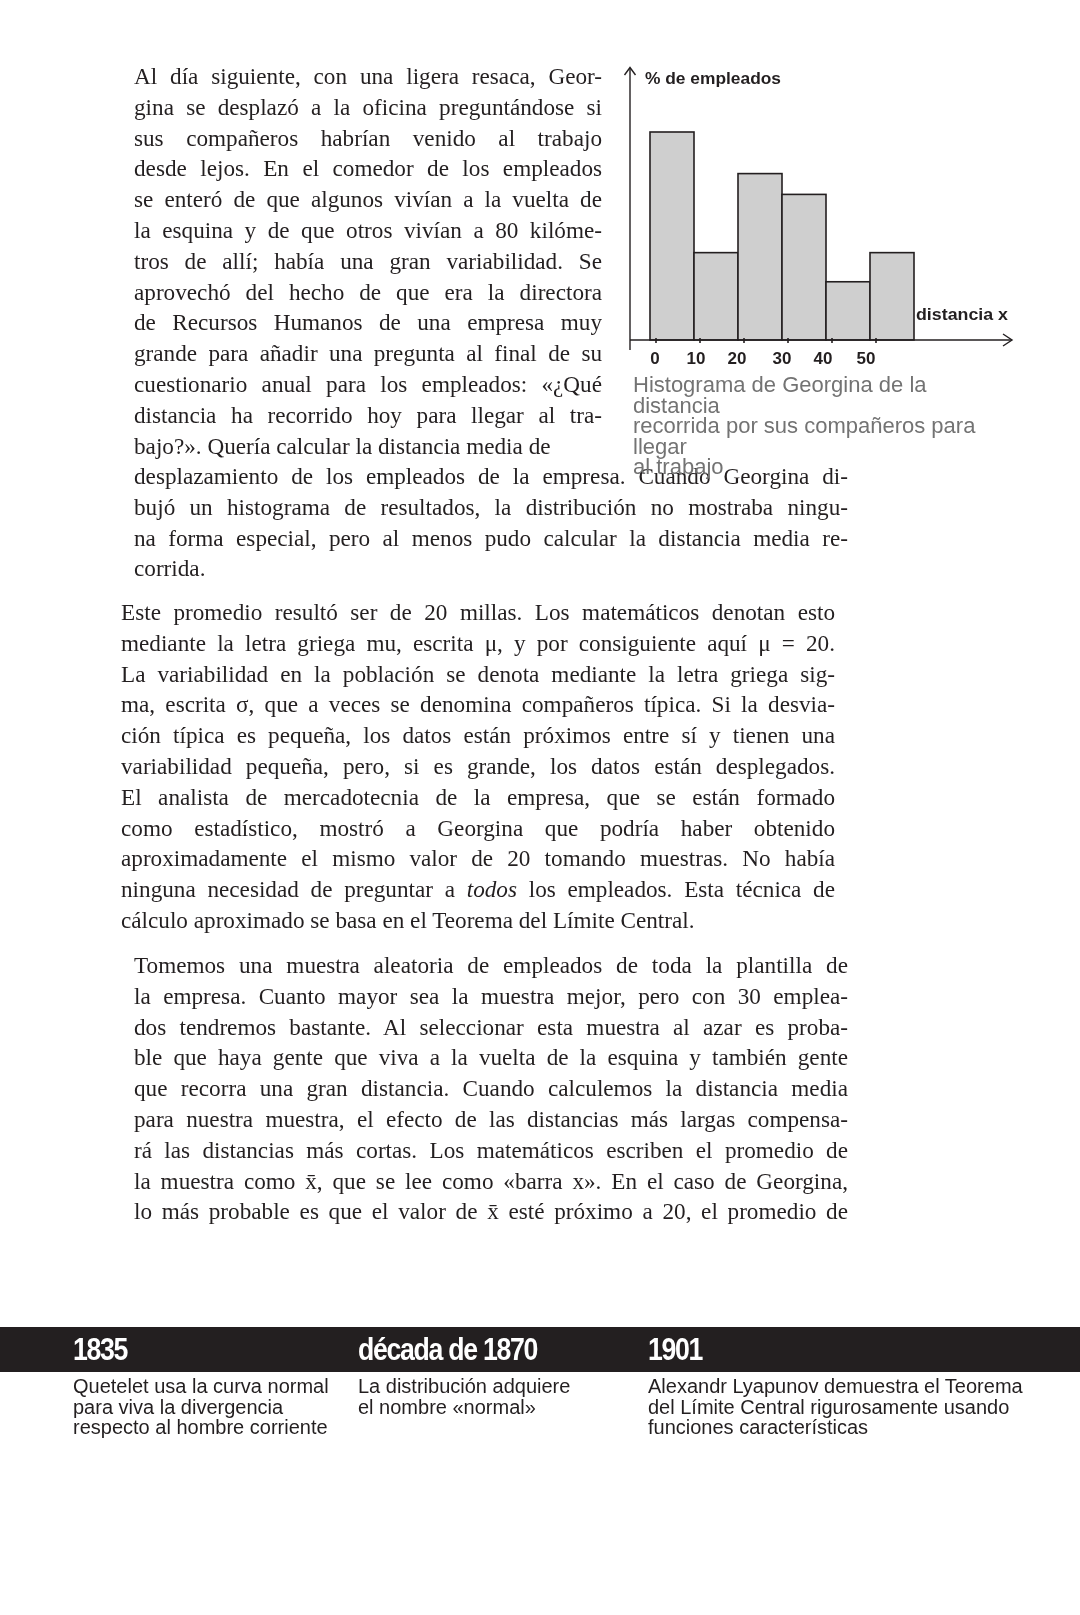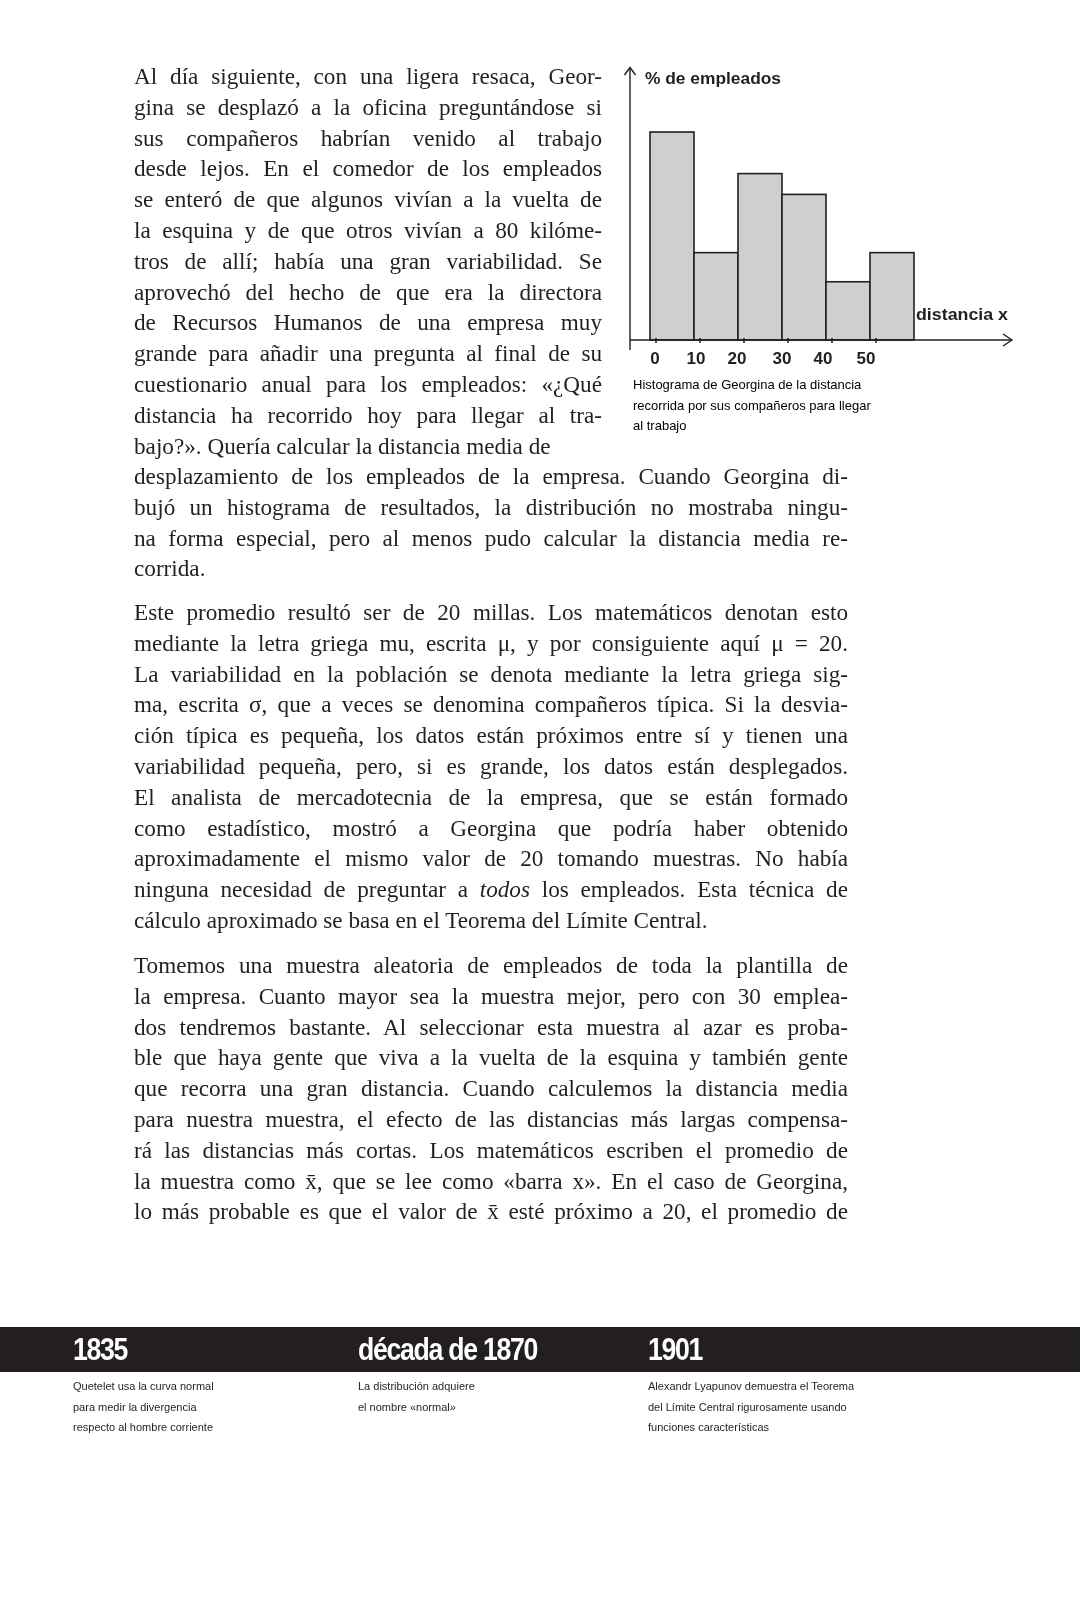--- a/index.html
+++ b/index.html
@@ -13,35 +13,35 @@
     text-align: justify;
     text-align-last: left;
     margin: 0;
   }
   .para .line { display: block; text-align: justify; text-align-last: justify; white-space: nowrap; }
   .para .line.last { text-align-last: left; }
   .para i { font-style: italic; }
   #chart { position: absolute; left: 600px; top: 60px; width: 470px; height: 320px; }
   .caption {
     position: absolute; left: 633px; top: 375px; width: 380px;
-    font-size: 13px; line-height: 20.5px; color: #000000;
+    font-size: 22px; line-height: 20.5px; color: #737373;
   }
   .timeline-band {
     position: absolute; left: 0; top: 1327px; width: 1080px; height: 45px; background: #231f20;
   }
   .tl-year {
     position: absolute; top: 1330px; color: #ffffff;
     font-family: "Liberation Sans", "DejaVu Sans", sans-serif;
     font-weight: bold; font-size: 31px; line-height: 40px; letter-spacing: -1.5px;
     transform: scaleX(0.86); transform-origin: left center;
   }
   .tl-desc {
     position: absolute; top: 1376px;
     font-family: "Liberation Sans", "DejaVu Sans", sans-serif;
-    font-size: 11px; line-height: 20.5px; color: #231f20;
+    font-size: 20px; line-height: 20.5px; color: #231f20;
   }
 </style>
 </head>
 <body>
 
 <div class="para serif" style="left:134px; top:61px; width:468px;">
   <span class="line">Al día siguiente, con una ligera resaca, Geor-</span>
   <span class="line">gina se desplazó a la oficina preguntándose si</span>
   <span class="line">sus compañeros habrían venido al trabajo</span>
   <span class="line">desde lejos. En el comedor de los empleados</span>
@@ -94,21 +94,21 @@
       <text x="866" y="364" text-anchor="middle" font-family="Liberation Sans, DejaVu Sans, sans-serif" font-weight="bold" font-size="17" fill="#231f20">50</text>
     </g>
 </svg>
 
 <div class="caption sans">
   <div>Histograma de Georgina de la distancia</div>
   <div>recorrida por sus compañeros para llegar</div>
   <div>al trabajo</div>
 </div>
 
-<div class="para serif" style="left:134px; top:597px; width:714px;">
+<div class="para serif" style="left:121px; top:597px; width:714px;">
   <span class="line">Este promedio resultó ser de 20 millas. Los matemáticos denotan esto</span>
   <span class="line">mediante la letra griega mu, escrita μ, y por consiguiente aquí μ = 20.</span>
   <span class="line">La variabilidad en la población se denota mediante la letra griega sig-</span>
   <span class="line">ma, escrita σ, que a veces se denomina compañeros típica. Si la desvia-</span>
   <span class="line">ción típica es pequeña, los datos están próximos entre sí y  tienen una</span>
   <span class="line">variabilidad pequeña, pero, si es grande, los datos están desplegados.</span>
   <span class="line">El analista de mercadotecnia de la empresa, que se están formado</span>
   <span class="line">como estadístico, mostró a Georgina que podría haber obtenido</span>
   <span class="line">aproximadamente el mismo valor de 20 tomando muestras. No había</span>
   <span class="line" id="italic-line">ninguna necesidad de preguntar a <i>todos</i> los empleados. Esta técnica de</span>
@@ -128,21 +128,21 @@
 </div>
 
 <div class="timeline-band"></div>
 
 <div class="tl-year" style="left:73px;">1835</div>
 <div class="tl-year" style="left:358px;">década de 1870</div>
 <div class="tl-year" style="left:648px;">1901</div>
 
 <div class="tl-desc" style="left:73px;">
   <div>Quetelet usa la curva normal</div>
-  <div>para medir la divergencia</div>
+  <div>para viva la divergencia</div>
   <div>respecto al hombre corriente</div>
 </div>
 <div class="tl-desc" style="left:358px;">
   <div>La distribución adquiere</div>
   <div>el nombre «normal»</div>
 </div>
 <div class="tl-desc" style="left:648px;">
   <div>Alexandr Lyapunov demuestra el Teorema</div>
   <div>del Límite Central rigurosamente usando</div>
   <div>funciones características</div>

